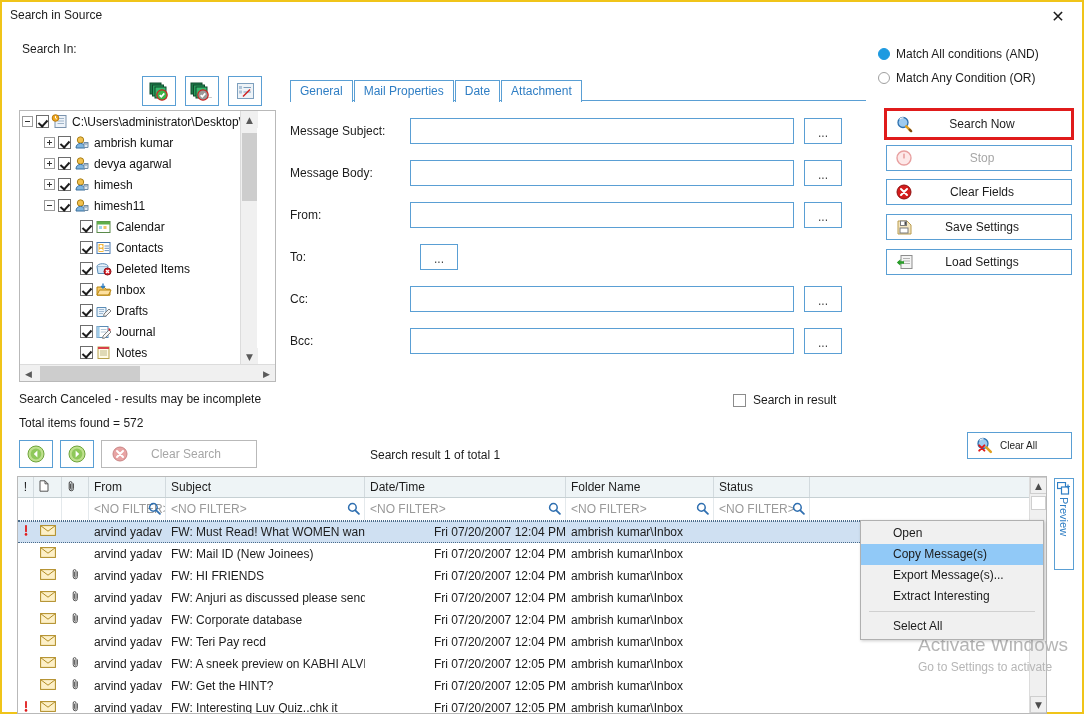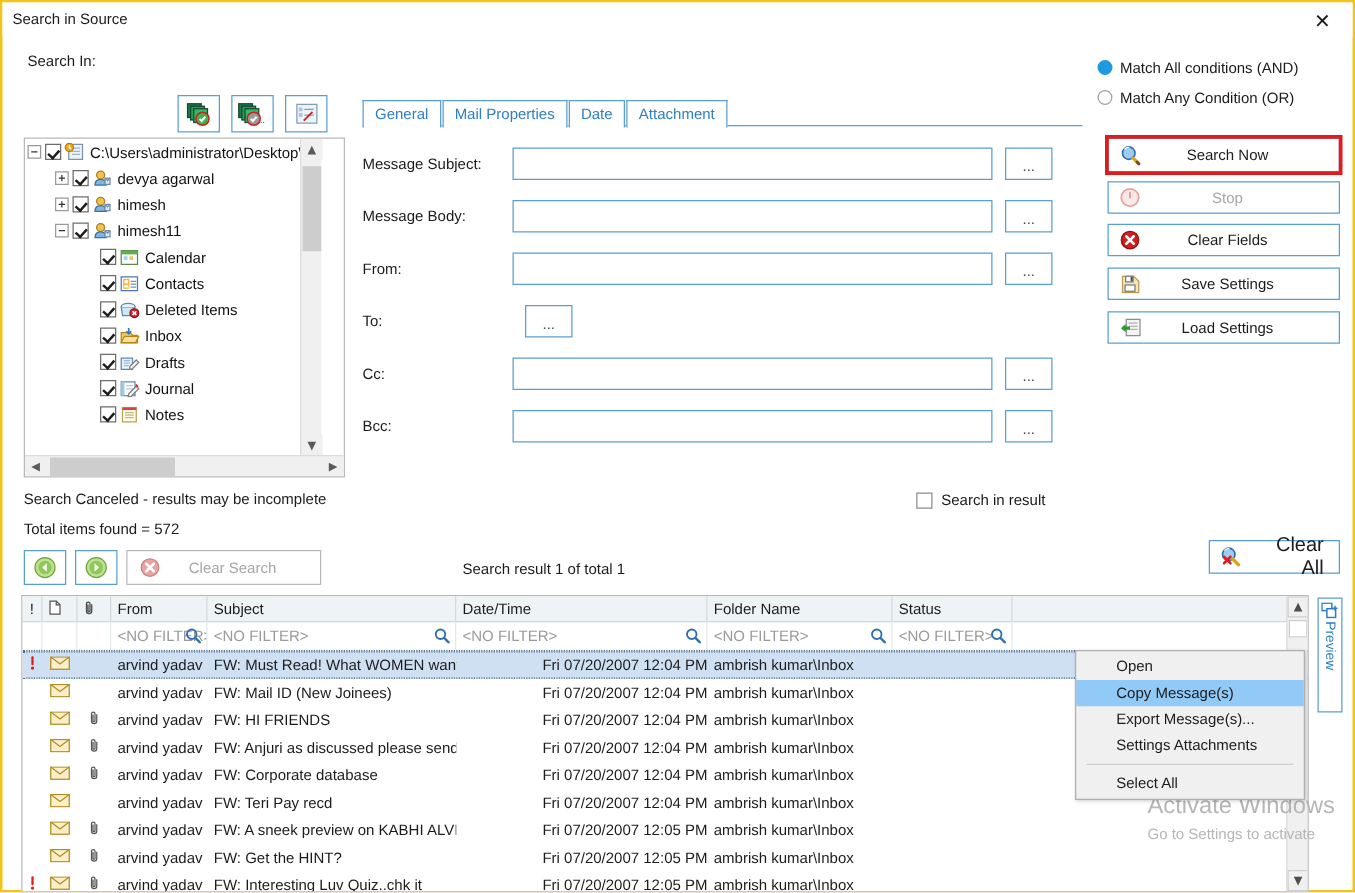--- a/index.html
+++ b/index.html
@@ -161,21 +161,21 @@
   .clear-search-btn .cs-ico { width:36px; display:flex; align-items:center; justify-content:center; flex:none; }
   .clear-search-btn .cs-txt { flex:1; text-align:center; font-size:12px; color:#a6a6a6; padding-right:22px; }
   .result-count { position:absolute; left:368px; top:446px; font-size:12px; color:#1c1c1c; }
   .sir-wrap { position:absolute; left:731px; top:391px; display:flex; align-items:center; font-size:12px; }
   .sir-box { width:13px; height:13px; border:1px solid #8c8c8c; background:#fff; margin-right:7px; cursor:pointer; flex:none; }
   .clearall-btn {
     position:absolute; left:965px; top:430px; width:105px; height:27px; border:1px solid #5a9fd4;
     background:#fff; display:flex; align-items:center; cursor:pointer;
   }
   .clearall-btn .ca-ico { width:32px; display:flex; align-items:center; justify-content:center; flex:none; }
-  .clearall-btn .ca-txt { flex:1; text-align:right; font-size:16px; color:#1c1c1c; padding-right:12px; }
+  .clearall-btn .ca-txt { flex:1; text-align:left; font-size:10px; color:#1c1c1c; padding-right:12px; }
 
   
   .grid {
     position:absolute; left:15px; top:474px; width:1030px; height:238px;
     border:1px solid #b9b9b9; background:#fff; overflow:hidden;
   }
   .gheader { display:flex; height:21px; background:#eef4f6; border-bottom:1px solid #c6d0d3; }
   .gh {
     font-size:12px; color:#1c1c1c; padding:3px 0 0 5px; border-right:1px solid #d2dade;
     white-space:nowrap; overflow:hidden; cursor:pointer;
@@ -291,20 +291,33 @@
             <svg class="ticon" viewBox="0 0 17 15">
               <rect x="4" y="1.5" width="11" height="12" fill="#eef3f9" stroke="#7b93ad"></rect>
               <line x1="6.5" y1="4.5" x2="13" y2="4.5" stroke="#9fb4c8"></line>
               <line x1="6.5" y1="7" x2="13" y2="7" stroke="#9fb4c8"></line>
               <line x1="6.5" y1="9.5" x2="13" y2="9.5" stroke="#9fb4c8"></line>
               <circle cx="4.5" cy="4" r="3.3" fill="#f0a81e" stroke="#b87a10"></circle>
               <path d="M4.5 2.1v2l1.4 1" stroke="#fff" stroke-width="1" fill="none"></path>
             </svg>
           </span>
           <span class="tlabel">C:\Users\administrator\Desktop\E</span>
+        </div>
+        <div class="tnode" style="padding-left: 24px;">
+          <span class="expander plus"></span>
+          <span class="cbox"></span>
+          <span>
+            <svg class="ticon" viewBox="0 0 17 15">
+              <circle cx="7.5" cy="5" r="3.2" fill="#f2c14e" stroke="#a97f18"></circle>
+              <path d="M3 13c0-3 2-4.6 4.5-4.6S12 10 12 13z" fill="#7fb5e0" stroke="#3a6f9b"></path>
+              <path d="M11 7.5l4 0 0 5-4 0z" fill="#dfe9f2" stroke="#6f8ba5"></path>
+              <path d="M11 7.5l2 2 2-2" fill="none" stroke="#6f8ba5"></path>
+            </svg>
+          </span>
+          <span class="tlabel">ambrish kumar</span>
         </div>
         <div class="tnode" style="padding-left: 24px;">
           <span class="expander plus"></span>
           <span class="cbox"></span>
           <span>
             <svg class="ticon" viewBox="0 0 17 15">
               <circle cx="7.5" cy="5" r="3.2" fill="#f2c14e" stroke="#a97f18"></circle>
               <path d="M3 13c0-3 2-4.6 4.5-4.6S12 10 12 13z" fill="#7fb5e0" stroke="#3a6f9b"></path>
               <path d="M11 7.5l4 0 0 5-4 0z" fill="#dfe9f2" stroke="#6f8ba5"></path>
               <path d="M11 7.5l2 2 2-2" fill="none" stroke="#6f8ba5"></path>
@@ -808,18 +821,18 @@
 
   <div class="wm">
     <div class="wm1">Activate Windows</div>
     <div class="wm2">Go to Settings to activate</div>
   </div>
 
   <div class="ctxmenu" id="ctxmenu">
       <div class="ctxitem">Open</div>
       <div class="ctxitem hl">Copy  Message(s)</div>
       <div class="ctxitem">Export Message(s)...</div>
-      <div class="ctxitem">Settings Attachments</div>
+      <div class="ctxitem">Extract Interesting</div>
       <div class="ctxsep"></div>
       <div class="ctxitem">Select All</div>
     </div>
 
 </div>
 
 </body></html>

